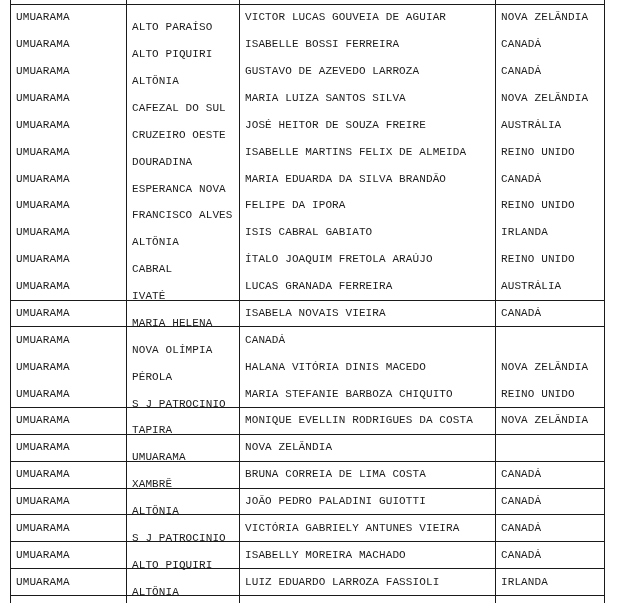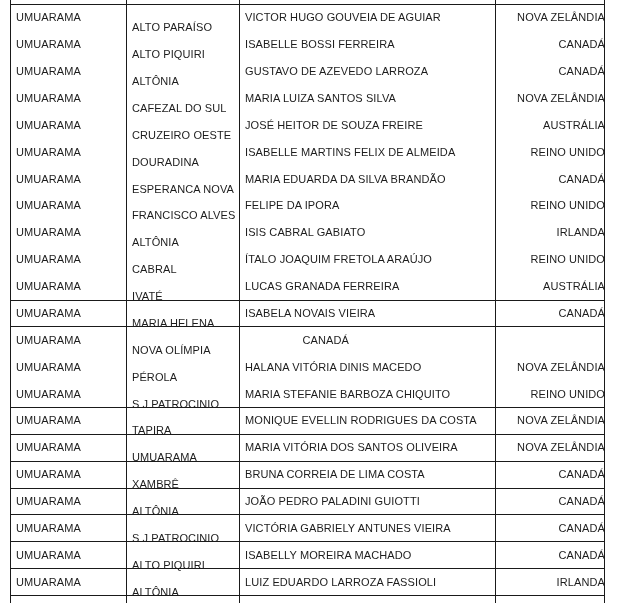--- a/index.html
+++ b/index.html
@@ -21,34 +21,35 @@
     top: 0;
     width: 595px;
     height: 603px;
   }
   .row {
     position: absolute;
     left: 0;
     width: 595px;
     display: flex;
     align-items: center;
+    font-family: Liberation Mono, monospace;
   }
   .cell {
     box-sizing: border-box;
     padding-left: 6px;
     font-size: 11px;
     letter-spacing: 0.1px;
     color: var(--text, #1c1c1c);
     white-space: nowrap;
     overflow: hidden;
   }
   .c0 { width: 116px; }
   .c1 { width: 113px; margin-top: 20px; }
   .c2 { width: 256px; }
-  .c3 { width: 110px; text-align: right; }
+  .c3 { width: 110px; }
   .vline {
     position: absolute;
     top: 0;
     bottom: 0;
     width: 1px;
     background: var(--border, #1a1a1a);
   }
   .hline {
     position: absolute;
     left: 0;
@@ -59,21 +60,21 @@
 </style>
 </head>
 <body>
 
 <div class="page">
   <div class="table-area" id="table-area">
 
   <div class="row" style="top: 4px; height: 26.8636px;">
         <div class="cell c0">UMUARAMA</div>
         <div class="cell c1">ALTO PARAÍSO</div>
-        <div class="cell c2">VICTOR HUGO GOUVEIA DE AGUIAR</div>
+        <div class="cell c2">VICTOR LUCAS GOUVEIA DE AGUIAR</div>
         <div class="cell c3">NOVA ZELÂNDIA</div>
       </div>
       <div class="row" style="top: 30.8636px; height: 26.8636px;">
         <div class="cell c0">UMUARAMA</div>
         <div class="cell c1">ALTO PIQUIRI</div>
         <div class="cell c2">ISABELLE BOSSI FERREIRA</div>
         <div class="cell c3">CANADÁ</div>
       </div>
       <div class="row" style="top: 57.7273px; height: 26.8636px;">
         <div class="cell c0">UMUARAMA</div>
@@ -154,21 +155,20 @@
       </div>
       <div class="row" style="top: 406.955px; height: 26.8636px;">
         <div class="cell c0">UMUARAMA</div>
         <div class="cell c1">TAPIRA</div>
         <div class="cell c2">MONIQUE EVELLIN RODRIGUES DA COSTA</div>
         <div class="cell c3">NOVA ZELÂNDIA</div>
       </div>
       <div class="row" style="top: 433.818px; height: 26.8636px;">
         <div class="cell c0">UMUARAMA</div>
         <div class="cell c1">UMUARAMA</div>
-        <div class="cell c2">MARIA VITÓRIA DOS SANTOS OLIVEIRA</div>
         <div class="cell c3">NOVA ZELÂNDIA</div>
       </div>
       <div class="row" style="top: 460.682px; height: 26.8636px;">
         <div class="cell c0">UMUARAMA</div>
         <div class="cell c1">XAMBRÊ</div>
         <div class="cell c2">BRUNA CORREIA DE LIMA COSTA</div>
         <div class="cell c3">CANADÁ</div>
       </div>
       <div class="row" style="top: 487.545px; height: 26.8636px;">
         <div class="cell c0">UMUARAMA</div>

